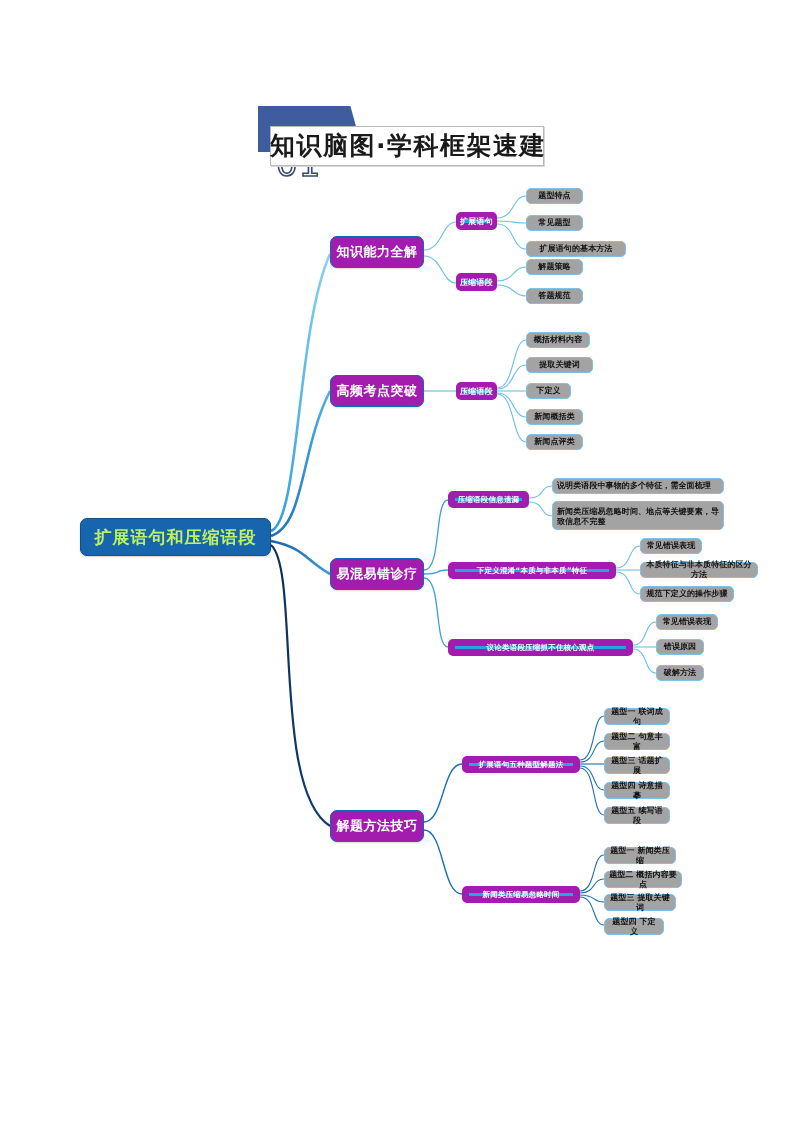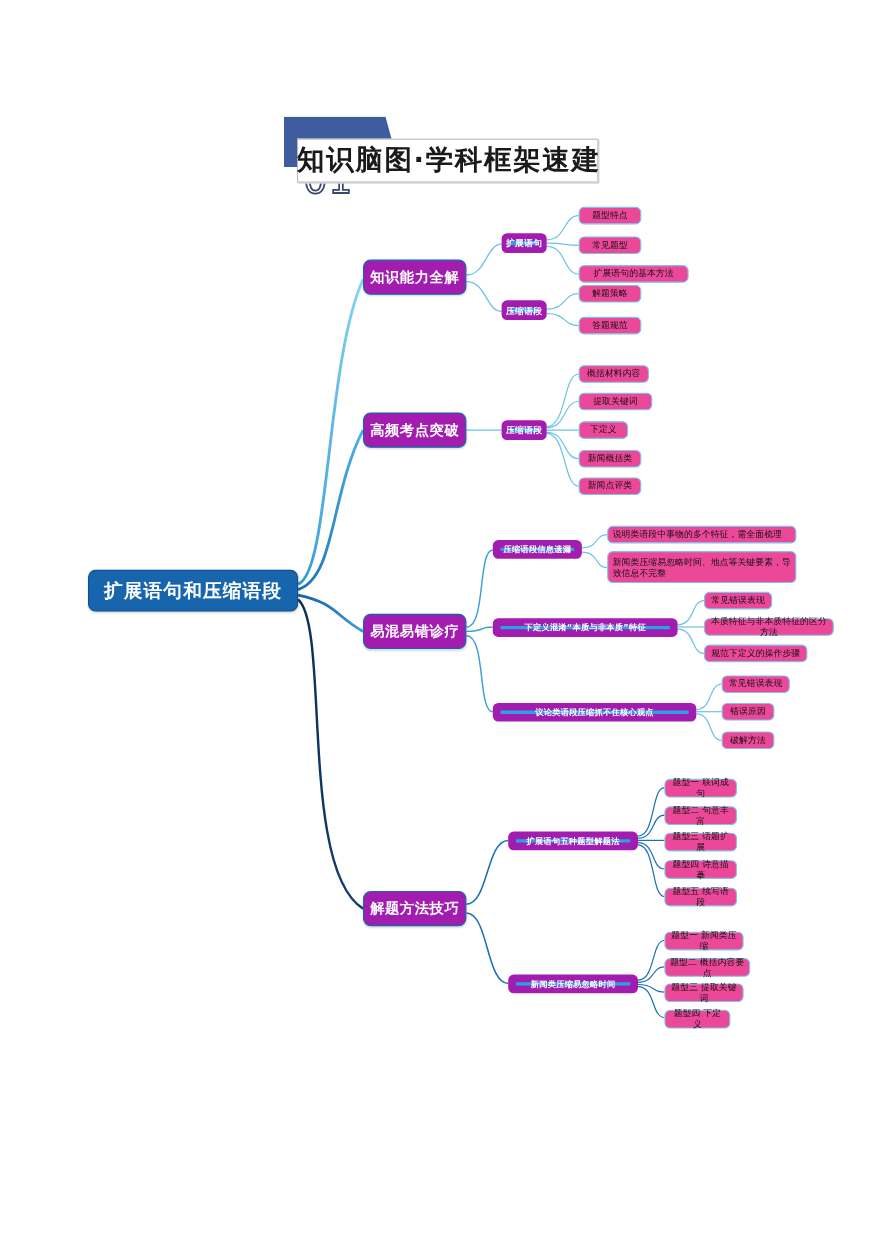--- a/index.html
+++ b/index.html
@@ -24,34 +24,34 @@
     color:#1a1a1a;letter-spacing:1.5px;line-height:32px;white-space:nowrap;}
 
   
   #links{position:absolute;left:0;top:0;width:794px;height:1123px;pointer-events:none;}
 
   
   .node{position:absolute;box-sizing:border-box;display:flex;align-items:center;
         justify-content:center;text-align:center;}
 
   .root{background:#1766ad;border:1px solid #0e4f8c;border-radius:7px;
-        color:#ffffff;font-weight:bold;font-size:17px;letter-spacing:1px;
+        color:#bef264;font-weight:bold;font-size:17px;letter-spacing:1px;
         box-shadow:0 1px 2px rgba(0,0,0,.18);}
 
   .lvl1{background:#a21caf;border:1px solid #0f6aaa;border-radius:7px;
         color:#ffffff;font-weight:bold;font-size:13px;letter-spacing:.5px;
         box-shadow:0 1px 2px rgba(0,0,0,.15);}
 
   .lvl2{background:#29a2e4;border:7px solid #a21caf;border-radius:5px;
         color:#ffffff;font-weight:bold;font-size:8px;letter-spacing:.2px;
         white-space:nowrap;padding:0 4px;}
 
-  .leaf{background:#ec4899;border:1px solid #7fc2e8;border-radius:5px;
+  .leaf{background:#a3a3a3;border:1px solid #7fc2e8;border-radius:5px;
         color:#111111;font-size:8px;letter-spacing:.1px;padding:0 4px;
-        line-height:10px;}
+        line-height:10px;font-weight:bold;}
   .leaf.multi{text-align:left;justify-content:flex-start;}
 </style>
 </head>
 <body>
 
 <div id="stage">
 
   <div id="title-block">
     <div id="num-banner"></div>
     <div id="num-text">01</div>

